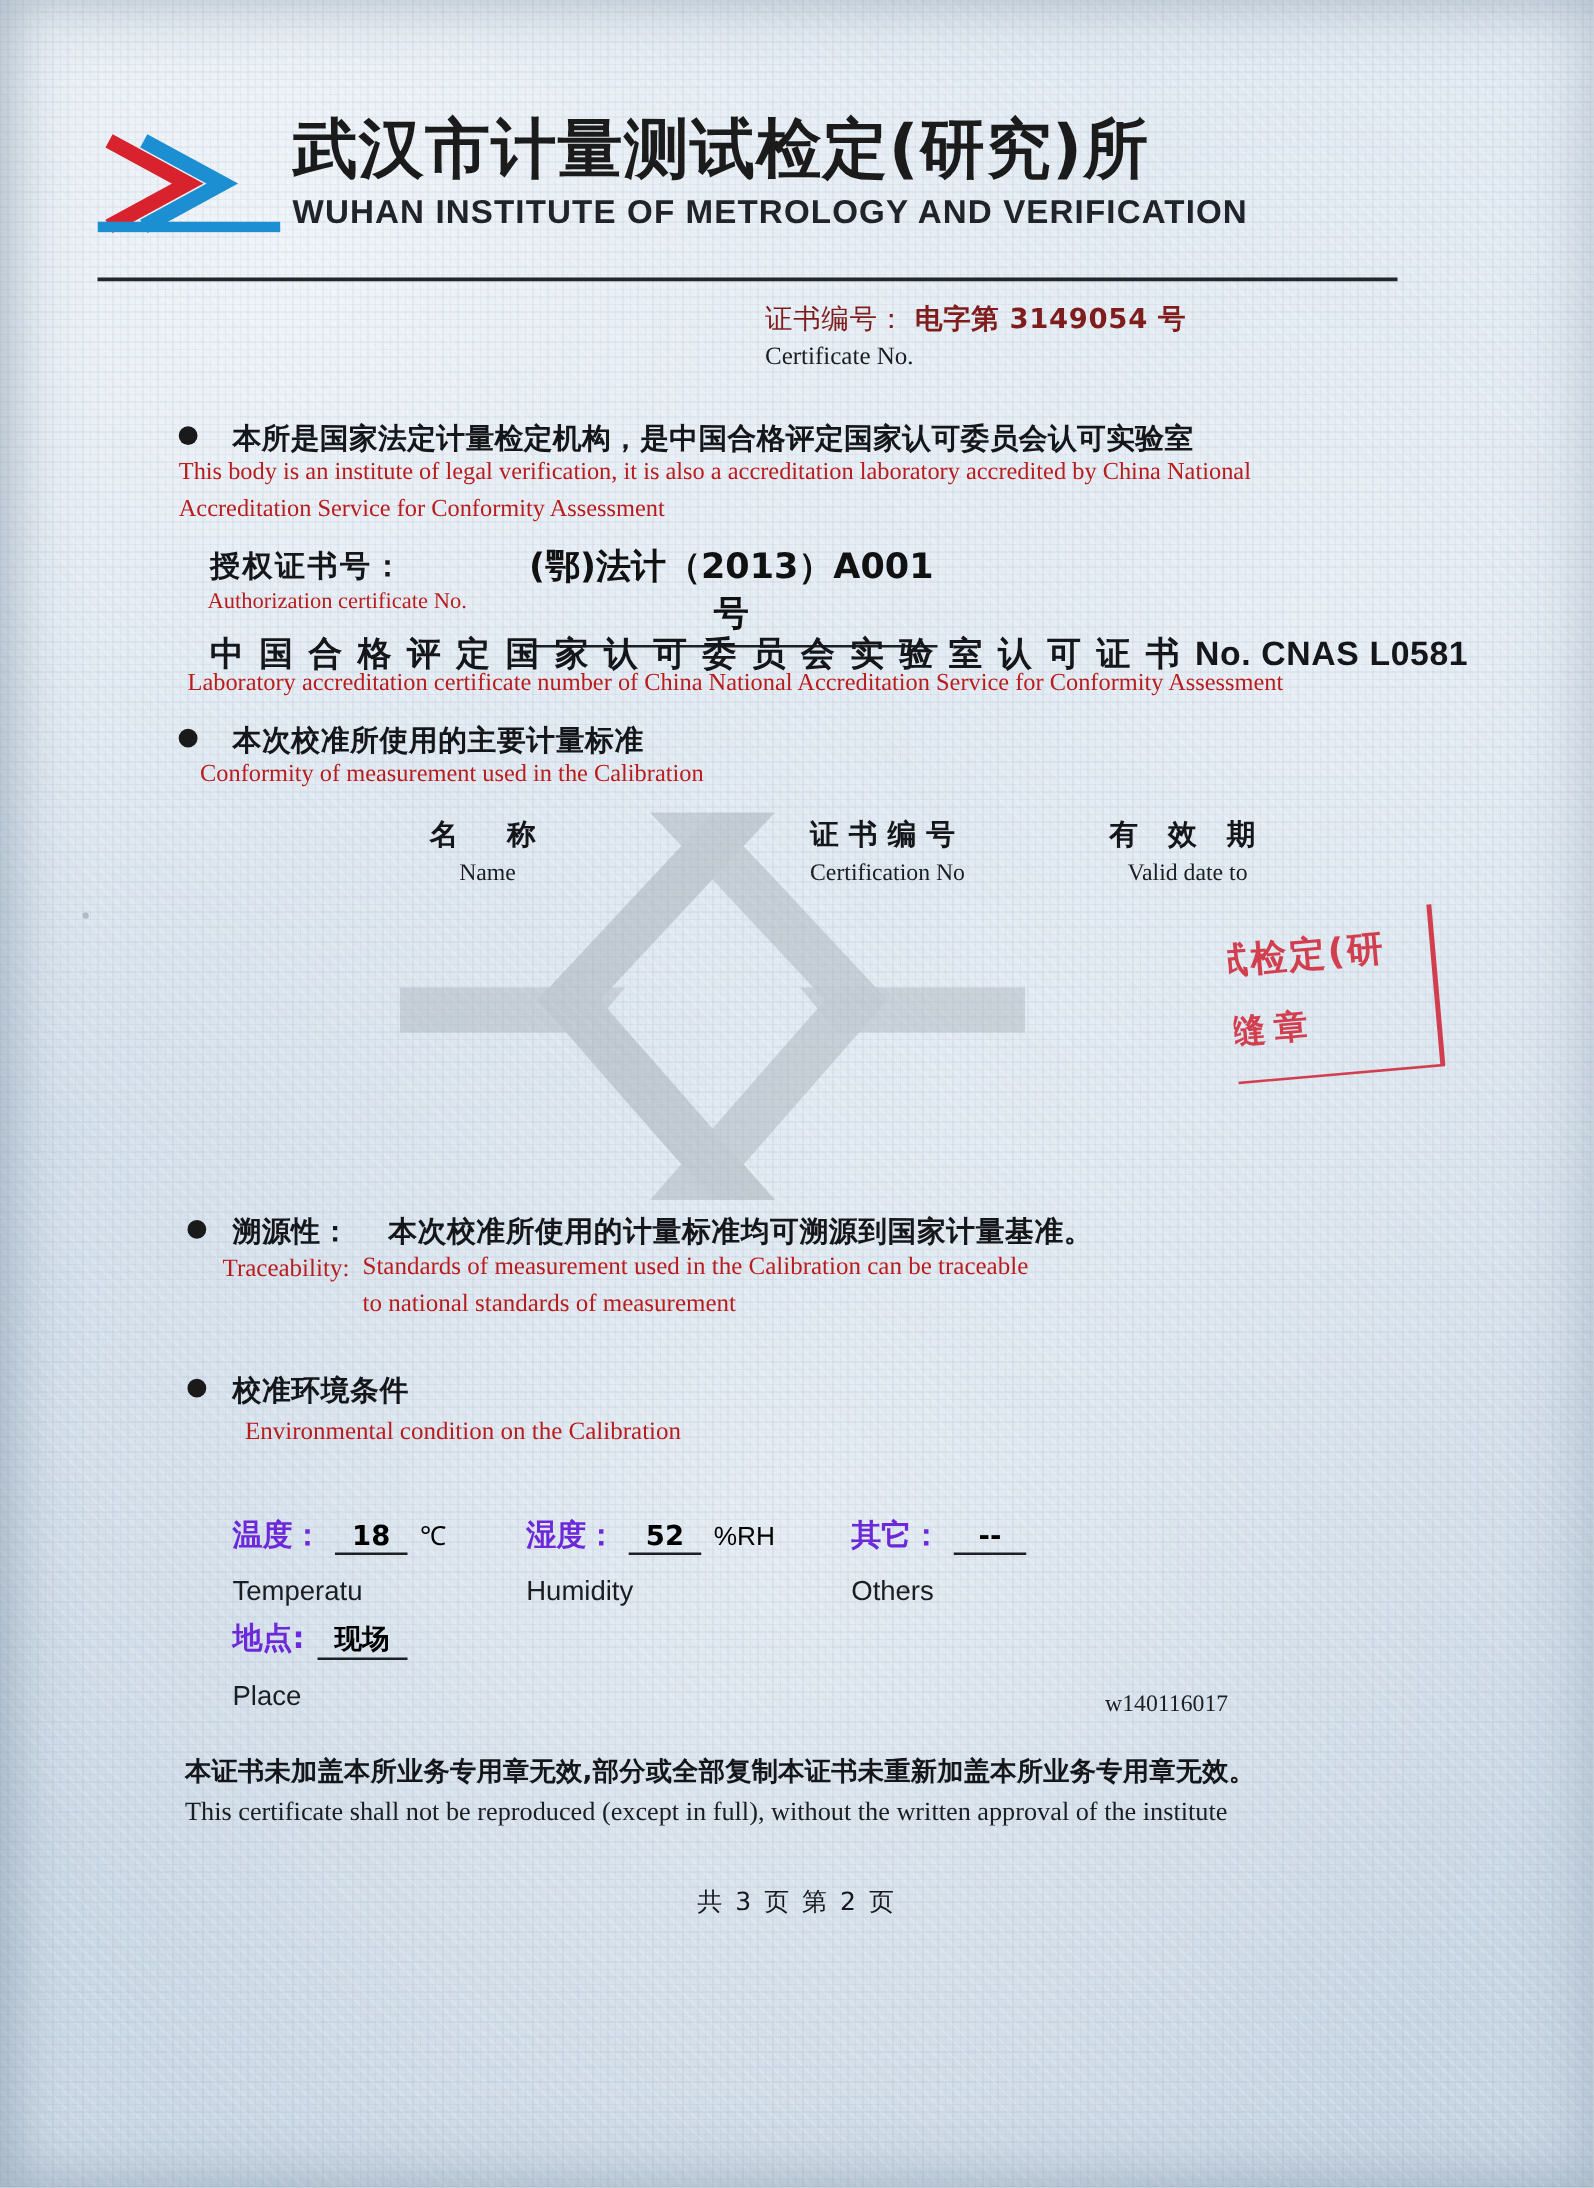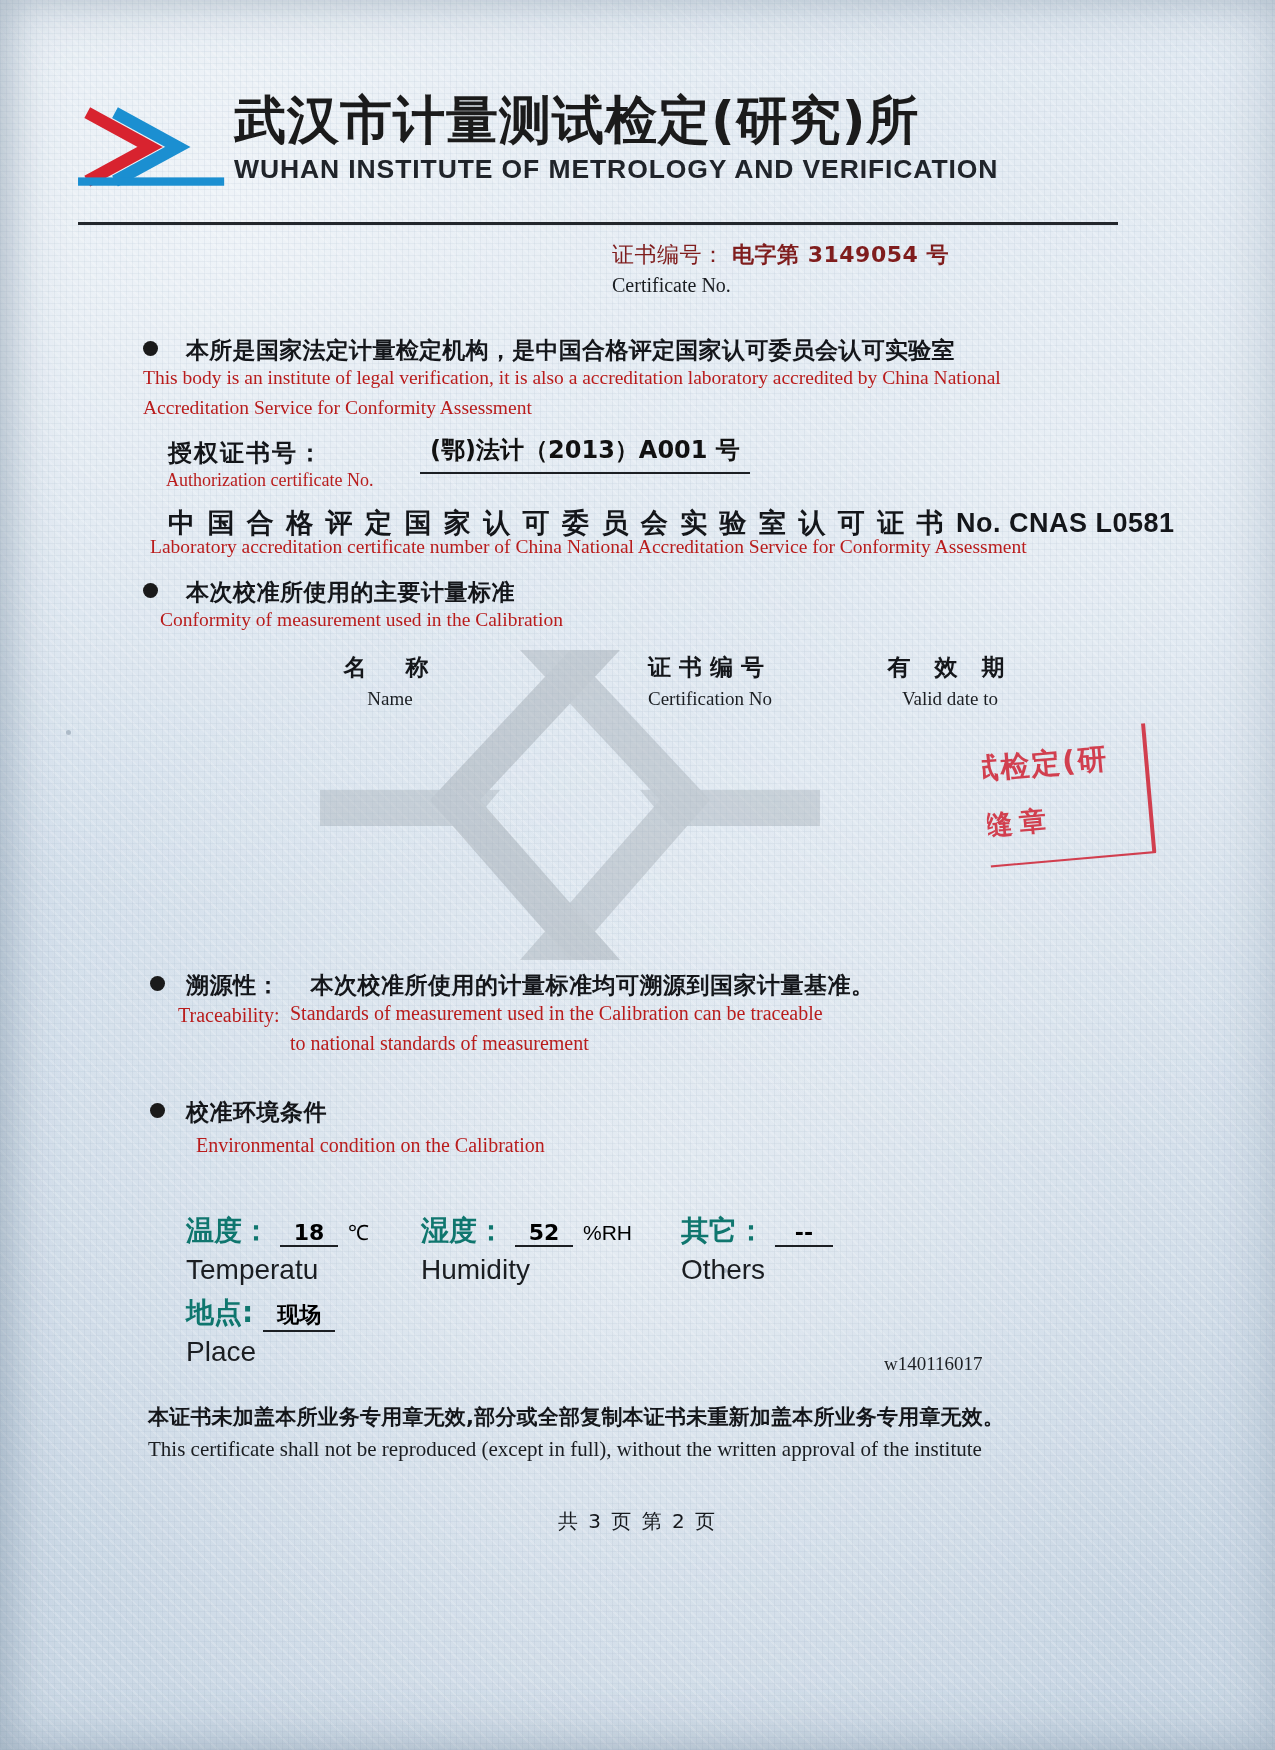--- a/index.html
+++ b/index.html
@@ -98,21 +98,21 @@
   }
 
   .s1-cn { position: absolute; left: 186px; top: 335px; font-size: 23px; font-weight: 700; letter-spacing: .3px; }
   .s1-en1 { position: absolute; left: 143px; top: 367px; font-size: 19.5px; width: 900px; }
   .s1-en2 { position: absolute; left: 143px; top: 397px; font-size: 19.5px; }
 
   .auth-cn { position: absolute; left: 168px; top: 437px; font-size: 24px; font-weight: 700; letter-spacing: 2px; }
   .auth-en { position: absolute; left: 166px; top: 470px; font-size: 18px; }
   .auth-val {
     position: absolute; left: 420px; top: 434px; width: 330px;
-    text-align: center; font-size: 24px; font-weight: 700;
+    text-align: center; font-size: 28px; font-weight: 700;
     font-family: "DejaVu Sans", "Liberation Sans", sans-serif;
     color: #111;
     border-bottom: 2px solid #1c1f23; padding-bottom: 6px;
   }
 
   .cnas-cn {
     position: absolute; left: 168px; top: 505px; font-size: 27px; font-weight: 700;
     letter-spacing: 1.5px; white-space: nowrap;
   }
   .cnas-cn .lat { font-family: "Liberation Sans", sans-serif; letter-spacing: .5px; }
@@ -168,26 +168,26 @@
   .s3-en1 { position: absolute; left: 290px; top: 1002px; font-size: 20px; width: 720px; }
   .s3-en2 { position: absolute; left: 290px; top: 1032px; font-size: 20px; }
 
   
   .s4-cn { position: absolute; left: 186px; top: 1097px; font-size: 23px; font-weight: 700; letter-spacing: .5px; }
   .s4-en { position: absolute; left: 196px; top: 1134px; font-size: 20px; }
 
   .env { position: absolute; left: 186px; top: 1212px; width: 860px; }
   .env-item { position: absolute; }
   .env-cn {
-    font-size: 28px; font-weight: 700;
-    font-family: "DejaVu Sans", "Liberation Sans", sans-serif; color: #0f766e;
+    font-size: 24px; font-weight: 700;
+    font-family: "DejaVu Sans", "Liberation Sans", sans-serif; color: #6d28d9;
   }
   .env-en {
     font-family: "Liberation Sans", sans-serif;
-    font-size: 28px; color: #1a1d21; margin-top: 4px;
+    font-size: 22px; color: #1a1d21; margin-top: 16px;
   }
   .env-val {
     display: inline-block; min-width: 58px; text-align: center;
     border-bottom: 2px solid #1c1f23;
     font-family: "DejaVu Sans", "Liberation Sans", sans-serif;
     font-size: 22px; font-weight: 600;
     margin: 0 6px;
   }
   .env-unit { font-family: "Liberation Sans", sans-serif; font-size: 21px; }
 

